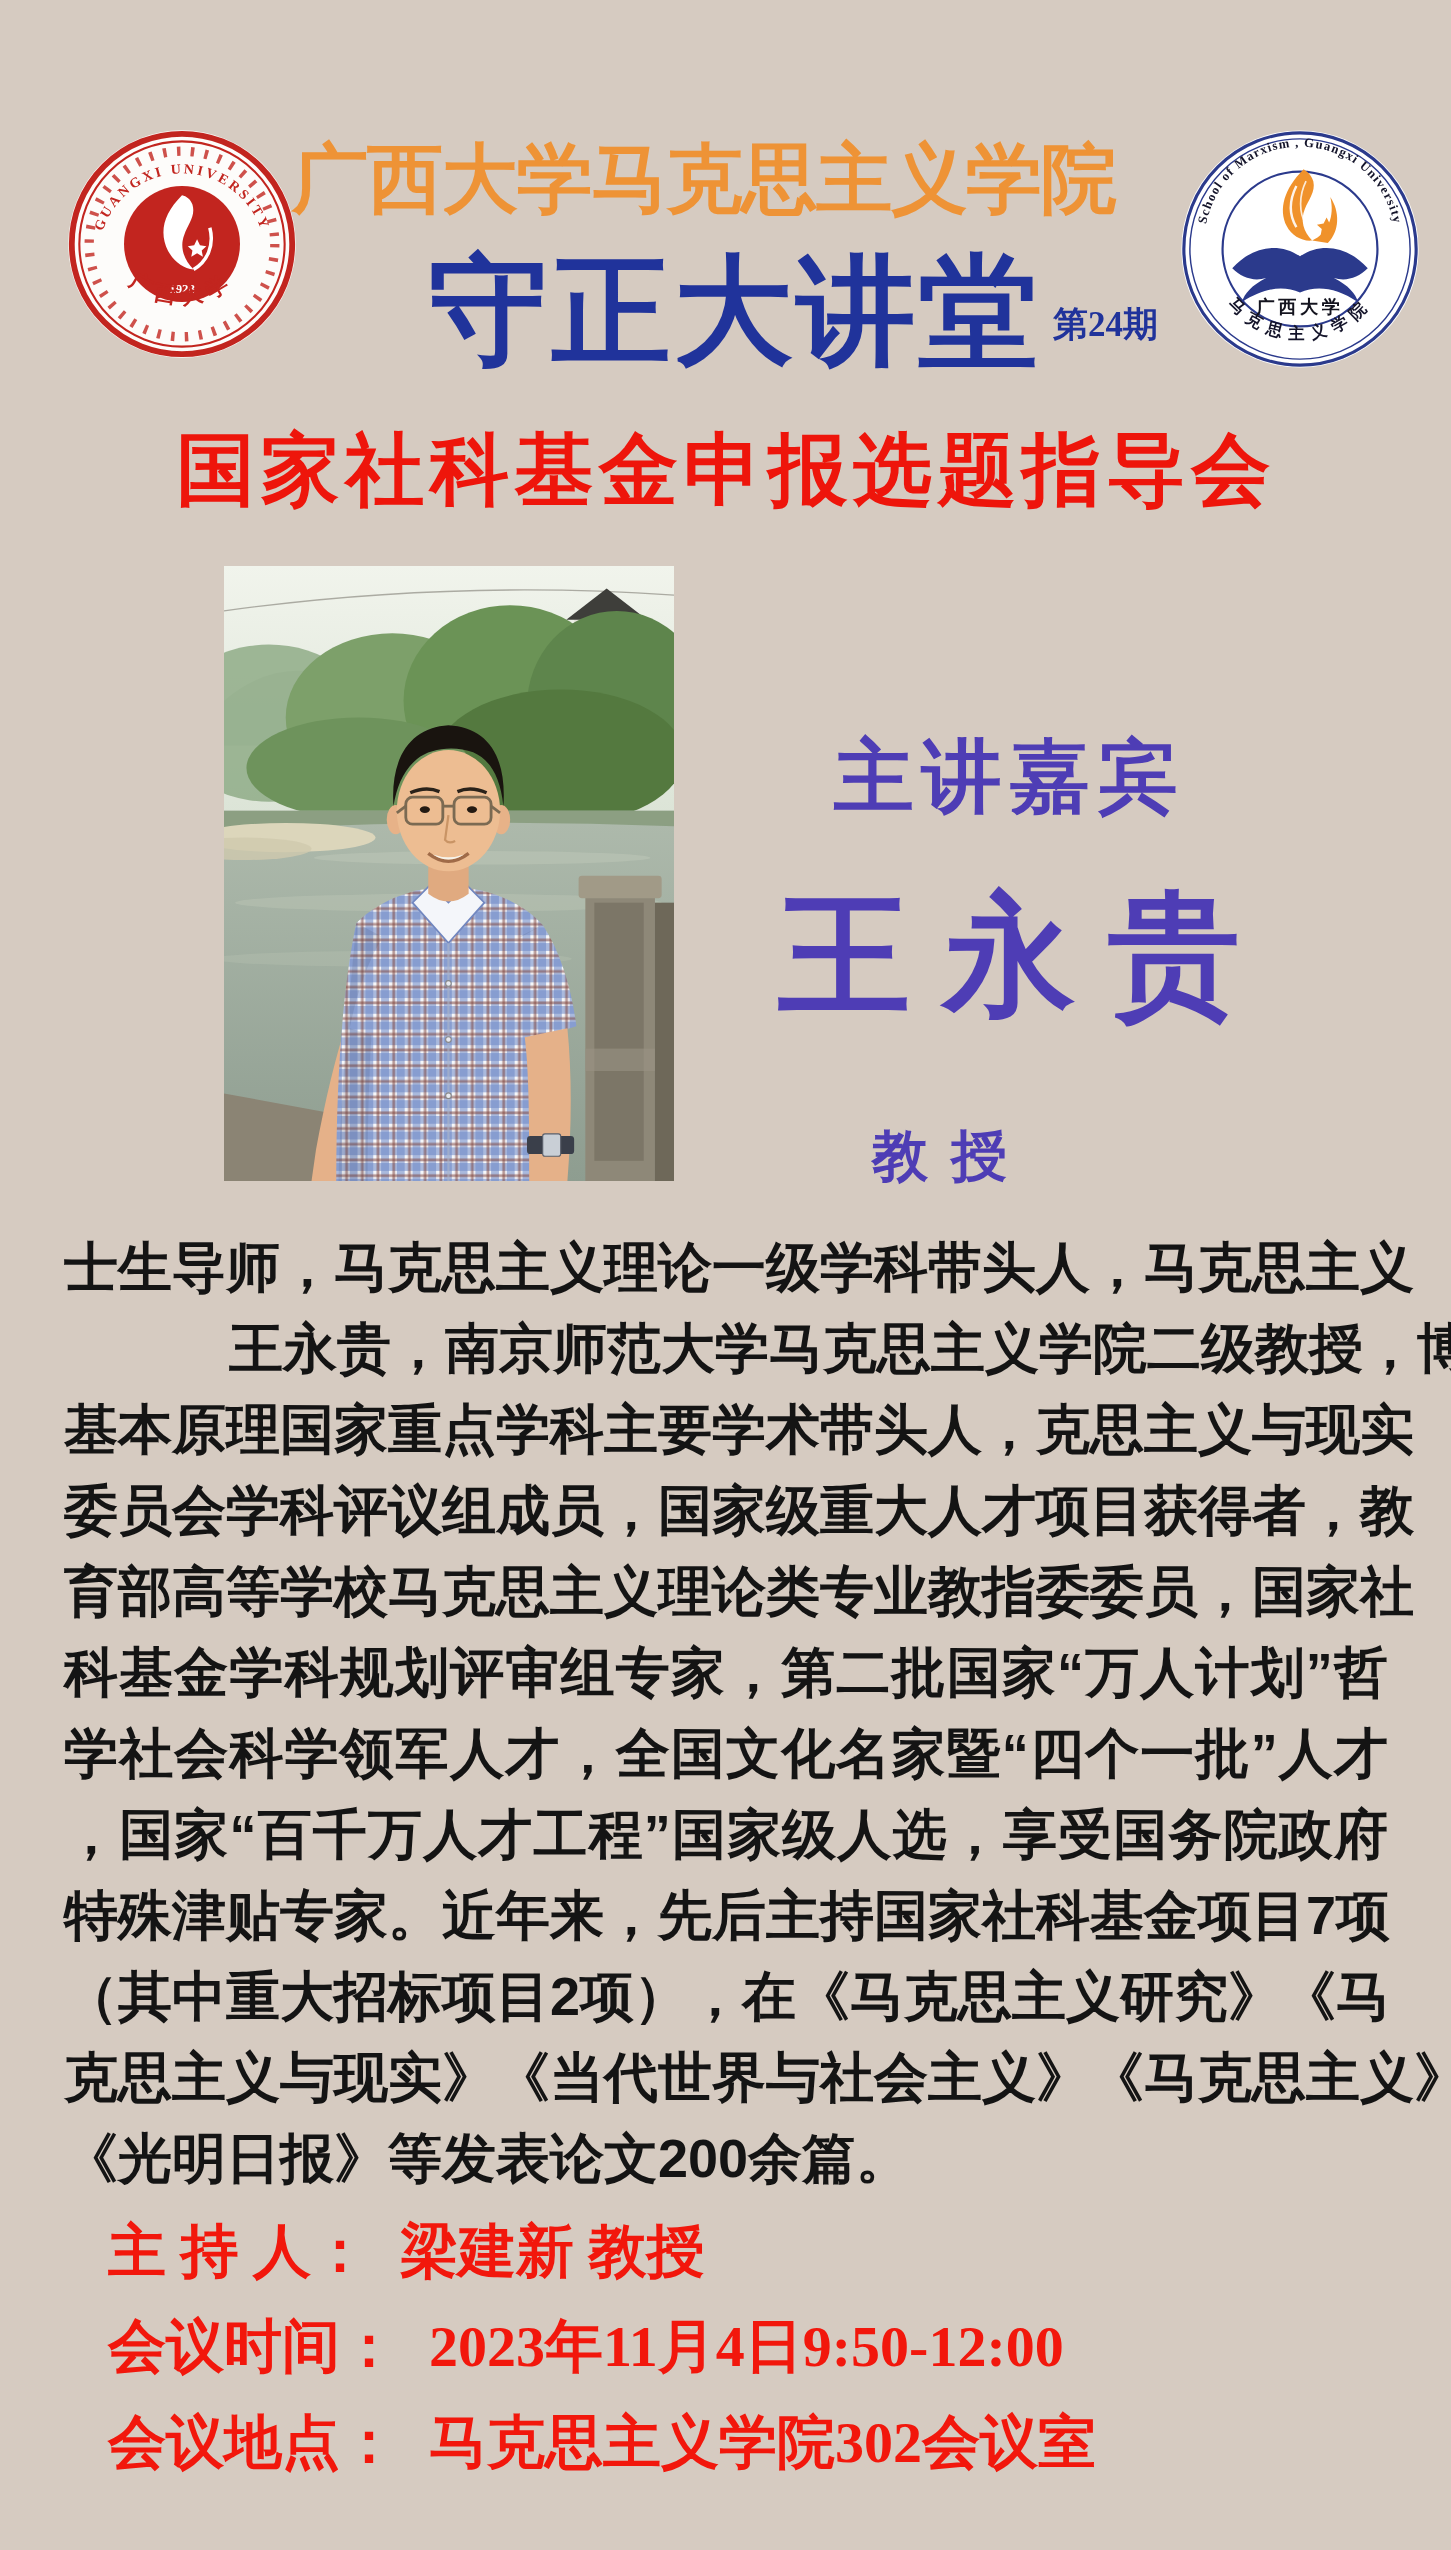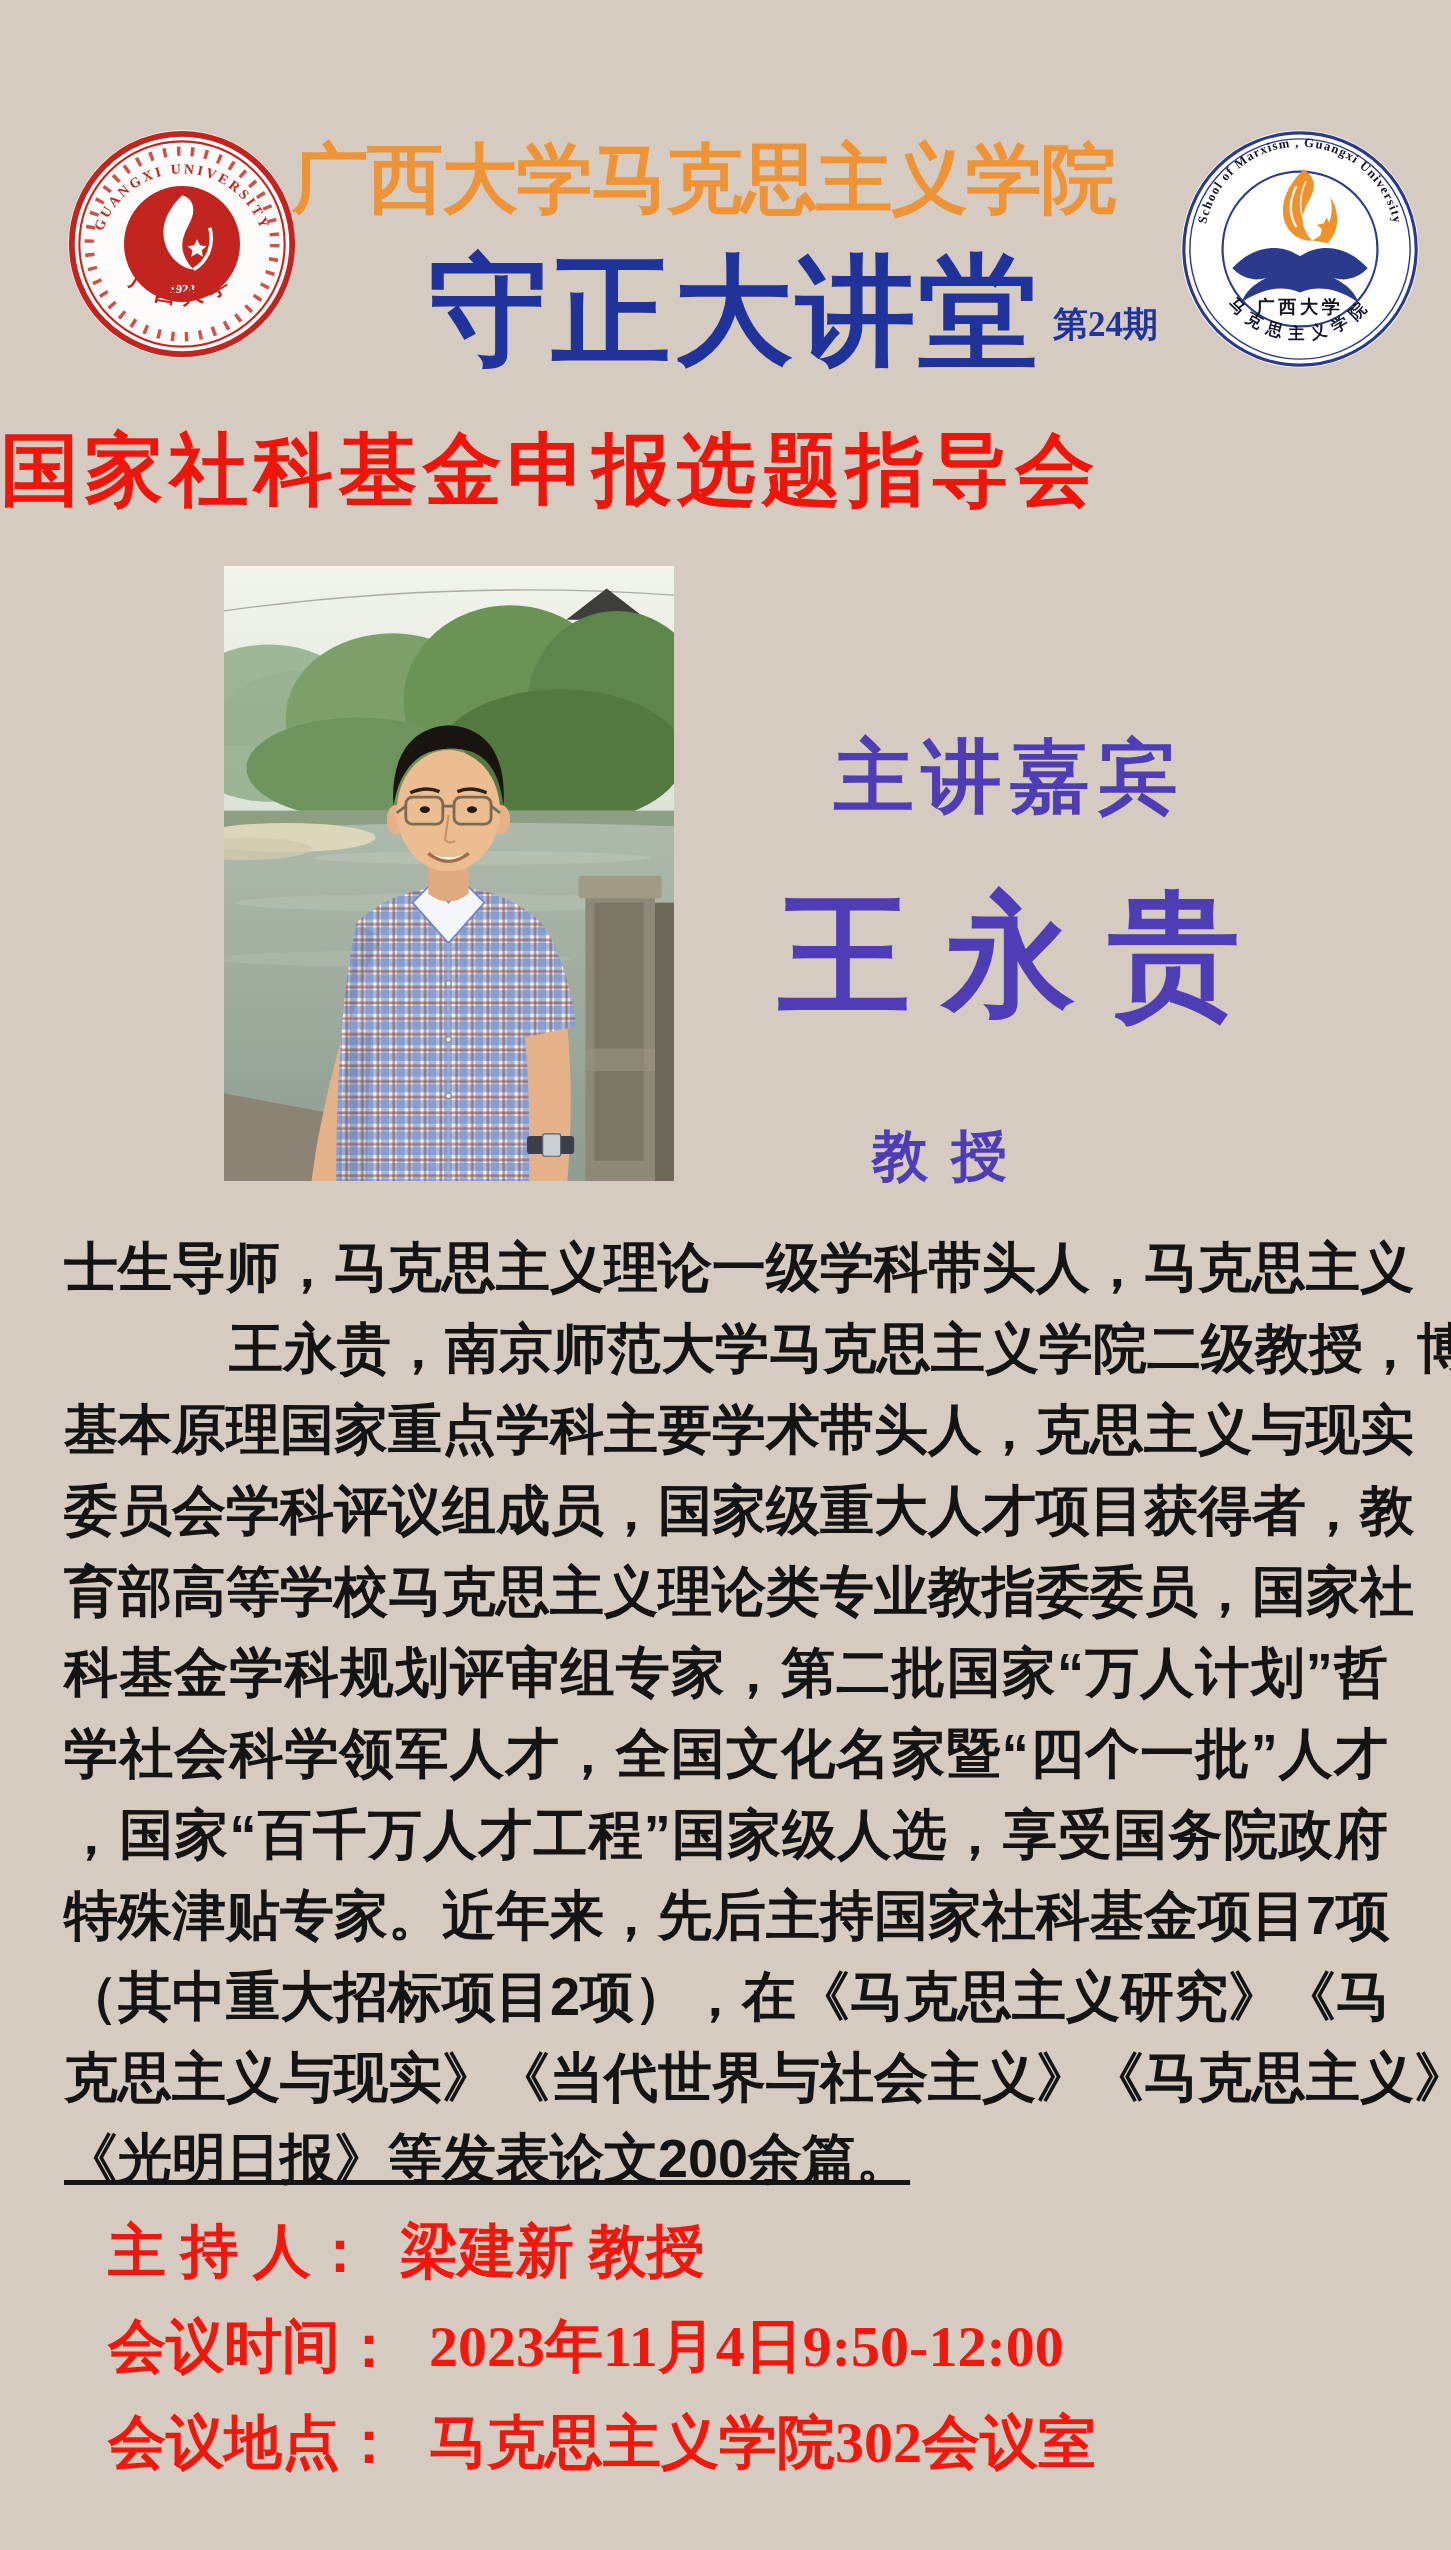--- a/index.html
+++ b/index.html
@@ -10,40 +10,40 @@
   
   .org-title{left:292px;top:129px;width:897px;text-align:left;
     font-size:76px;font-weight:900;letter-spacing:-1.1px;color:#EE9336;white-space:nowrap;}
   .series-title{left:393px;top:232px;width:684px;text-align:center;
     font-size:119px;font-weight:700;letter-spacing:3.4px;color:#20339B;white-space:nowrap;}
   .issue-label{left:1053px;top:301px;font-size:35px;font-weight:700;color:#20339B;
     font-family:"Liberation Serif",serif;white-space:nowrap;}
   .logo{display:block;}
 
   
-  .event-title{left:0;top:418px;width:1452px;text-align:left;
+  .event-title{left:0;top:418px;width:1452px;text-align:center;
     font-size:79px;font-weight:900;letter-spacing:5.6px;color:#EE150B;white-space:nowrap;}
 
   
   .speaker-label{left:819px;top:724px;width:381px;text-align:center;
     font-size:80px;font-weight:700;letter-spacing:7.9px;color:#4E3DB5;
     font-family:"Liberation Serif",serif;white-space:nowrap;}
   .speaker-name{left:768px;top:868px;width:482px;text-align:center;
     font-size:132px;font-weight:700;color:#4E3DB5;
     font-family:"Liberation Serif",serif;white-space:nowrap;}
   .speaker-title{left:872px;top:1119px;width:224px;text-align:left;
     font-size:56px;font-weight:700;letter-spacing:4.5px;color:#4E3DB5;
     font-family:"Liberation Serif",serif;white-space:nowrap;}
 
   
   .bio{left:64px;top:1227px;width:1324px;color:#141414;}
   .bio-line{font-size:54px;line-height:81px;font-weight:900;
     text-align:justify;text-align-last:justify;white-space:nowrap;}
   .bio-line.first{padding-left:165px;}
-  .bio-line.last{text-align-last:left;text-decoration:underline;}
+  .bio-line.last{text-align-last:left;}
 
   
   .footer{left:108px;top:2217px;width:1290px;color:#F2170C;}
   .footer-row{height:73px;margin-bottom:22.4px;font-size:58px;line-height:70px;
     font-weight:900;white-space:nowrap;font-family:Liberation Serif, serif;}
   .footer-value{margin-left:31px;}
 </style>
 </head>
 <body>
 

